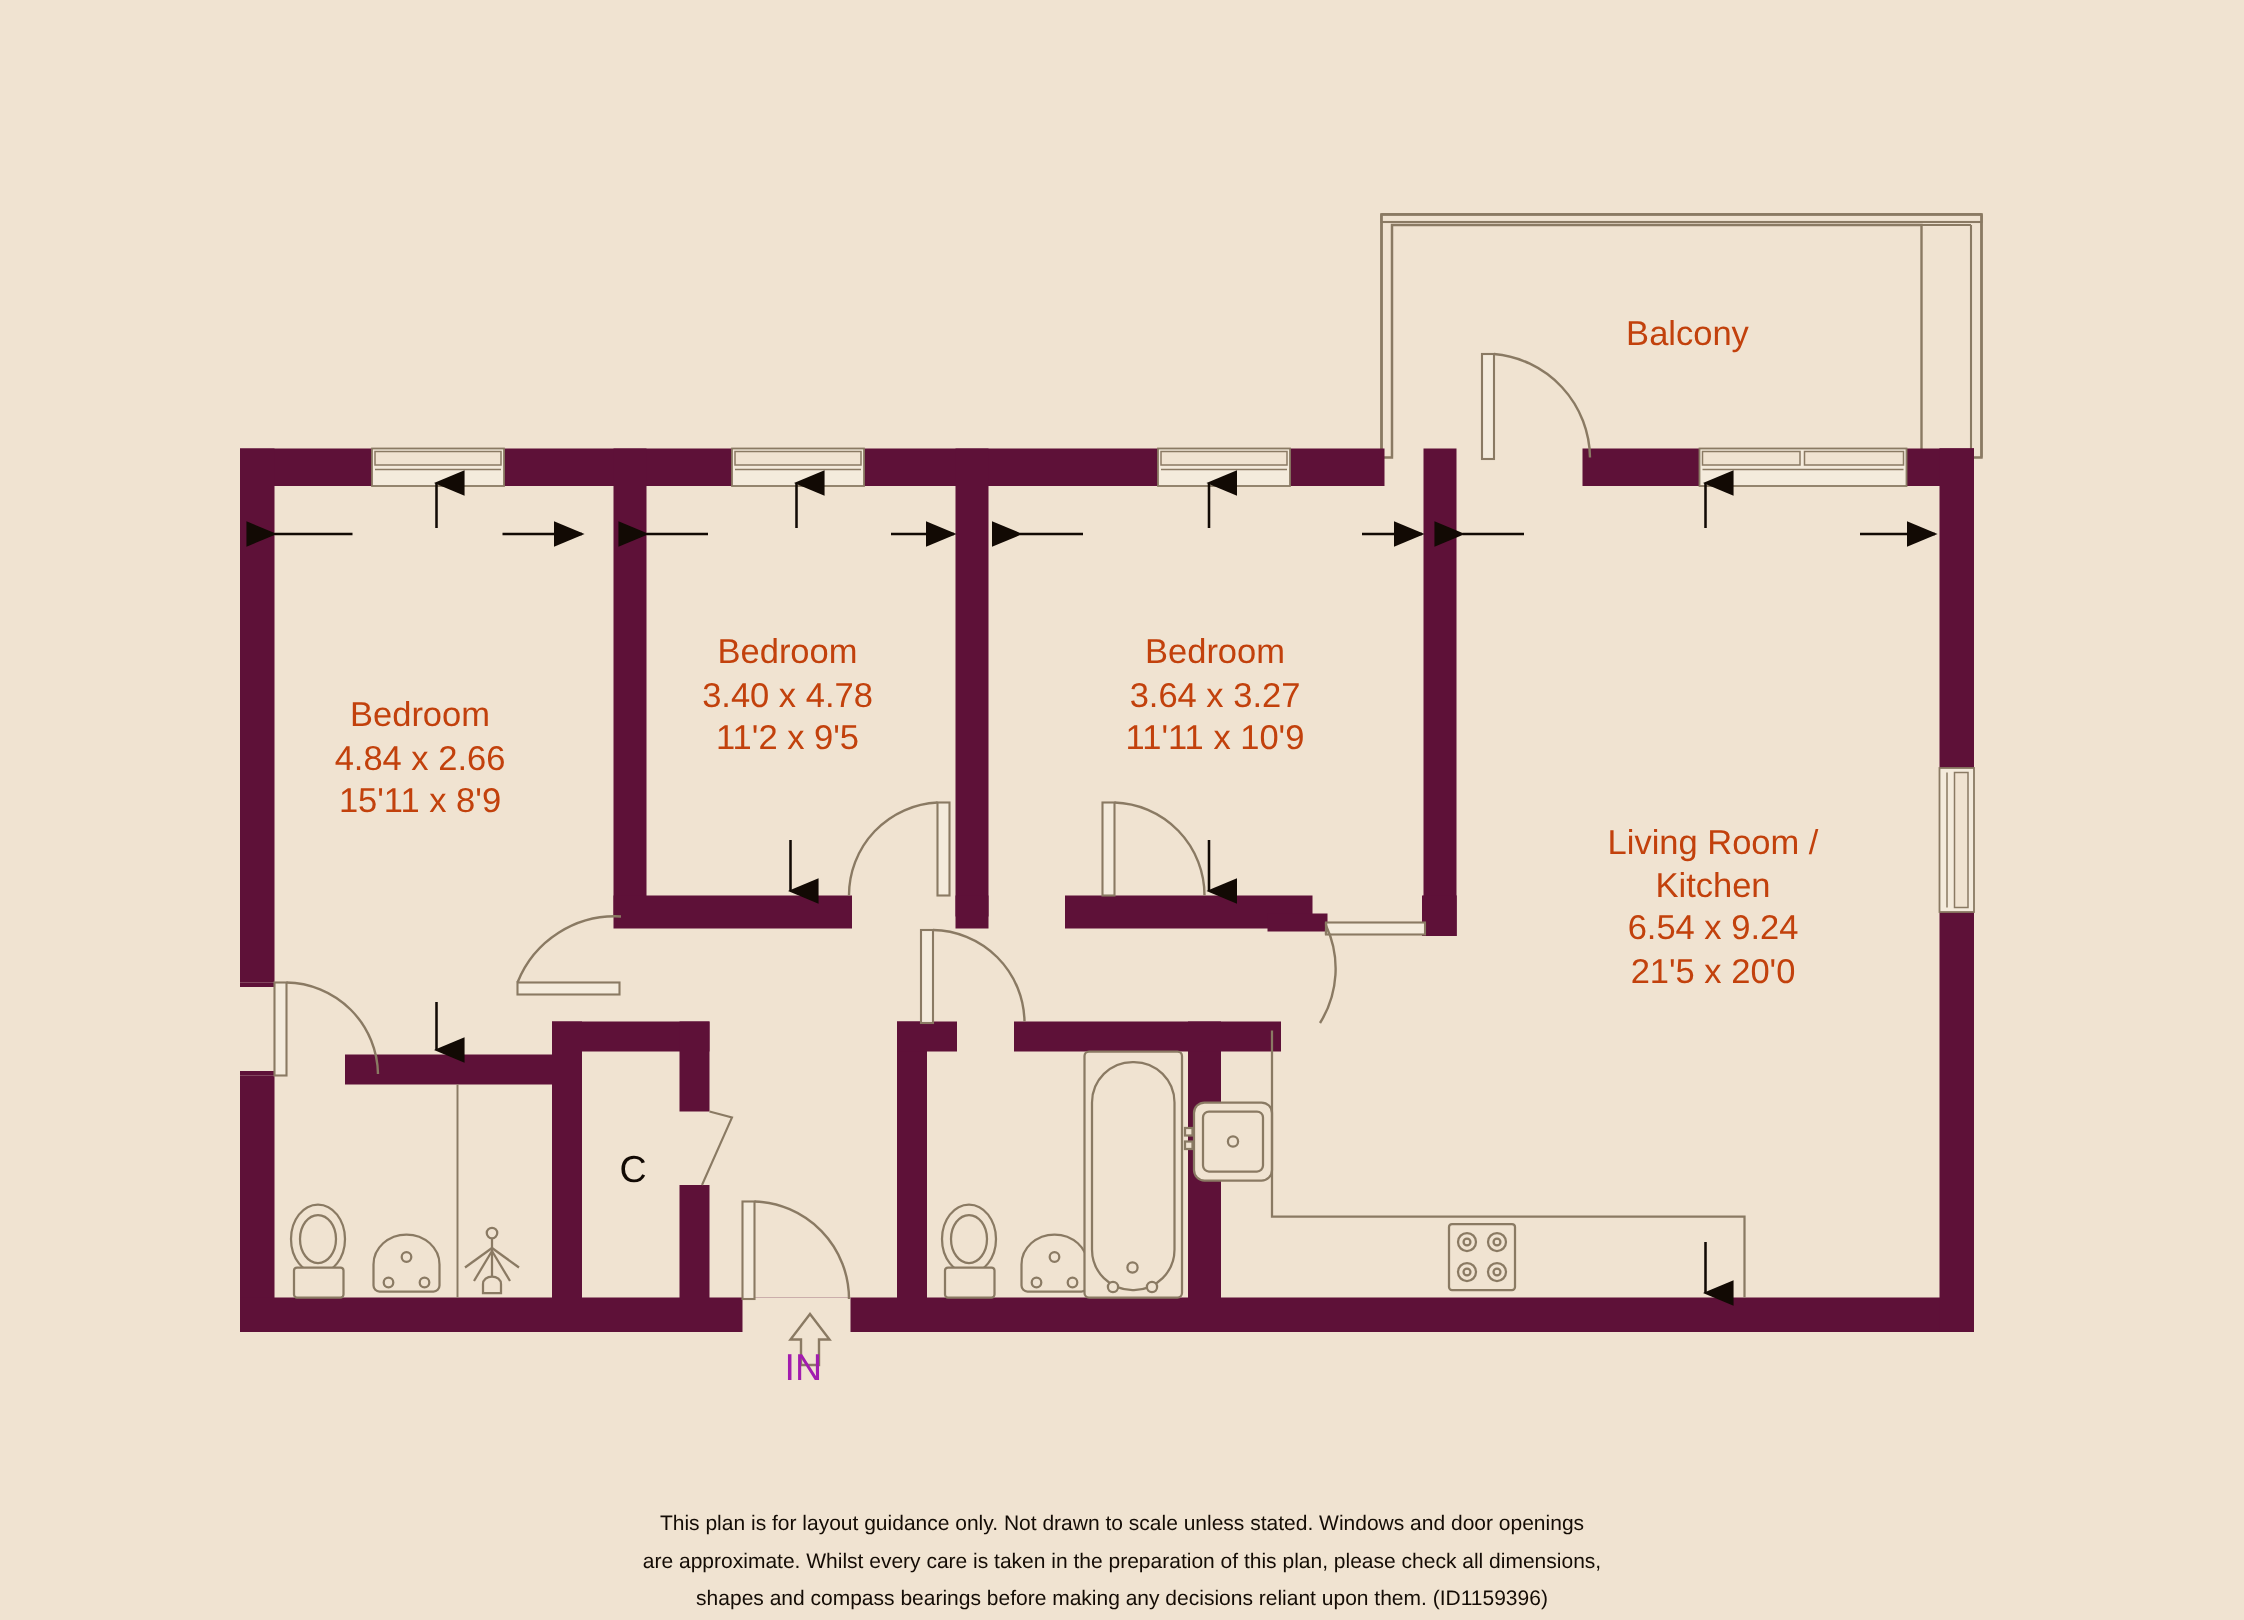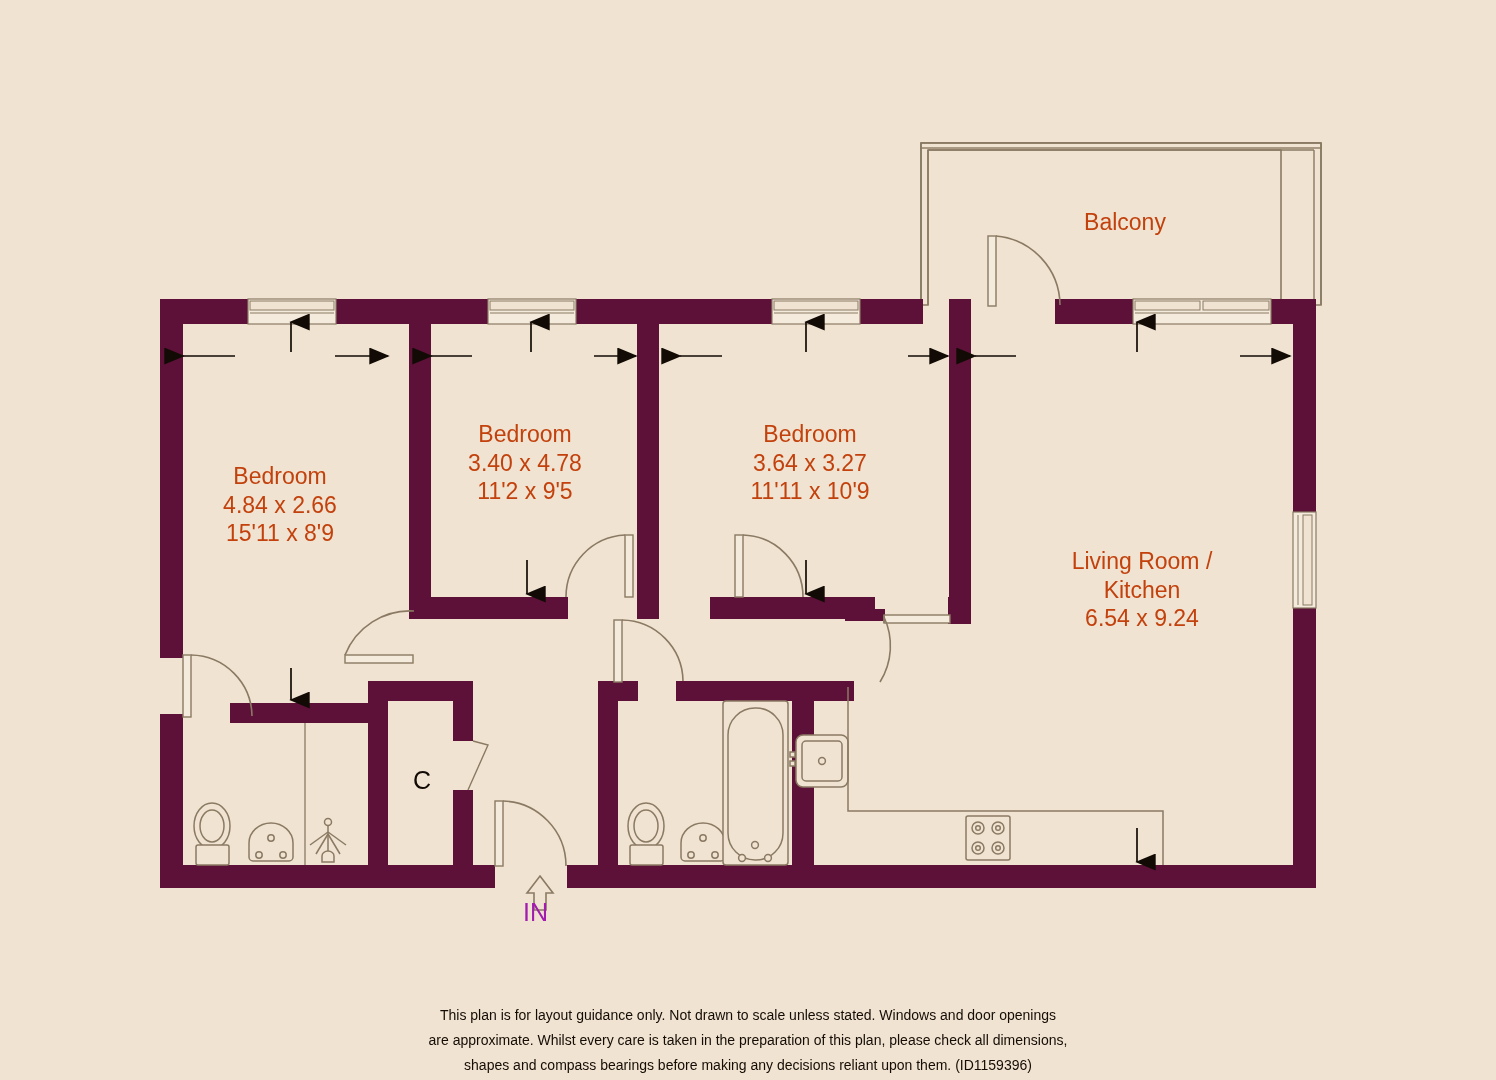--- a/index.html
+++ b/index.html
@@ -381,20 +381,21 @@
 <div class="room-label" style="left:697px; top:420px; width:226px;">
   <span class="ln">Bedroom</span>
   <span class="ln">3.64 x 3.27</span>
   <span class="ln">11'11 x 10'9</span>
 </div>
 
 <div class="room-label" style="left:1020px; top:508px; width:244px;margin-top:39px;">
   <span class="ln">Living Room /</span>
   <span class="ln">Kitchen</span>
   <span class="ln">6.54 x 9.24</span>
+  <span class="ln">21'5 x 20'0</span>
 </div>
 
 <div class="room-label" style="left:1010px; top:208px; width:230px;">
   <span class="ln">Balcony</span>
 </div>
 
 <div class="tag-c" style="left:413px; top:766px;">C</div>
 
 <div class="tag-in" style="left:523px; top:898px;">IN</div>
 

